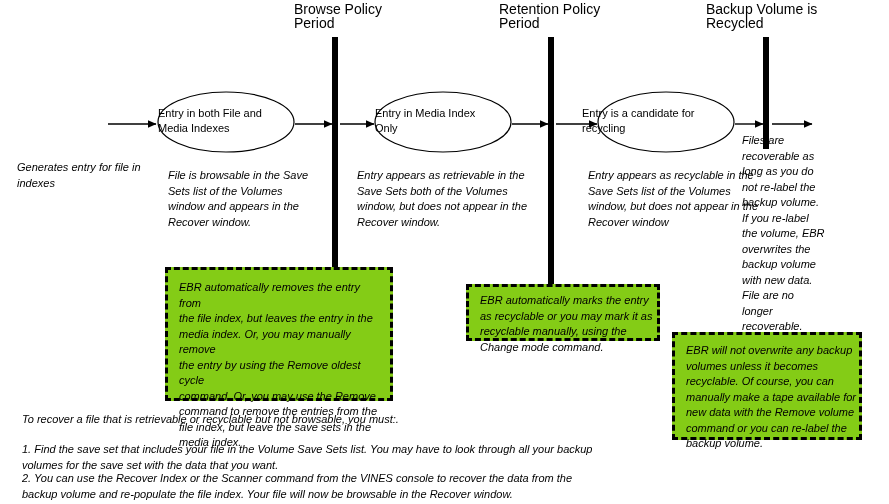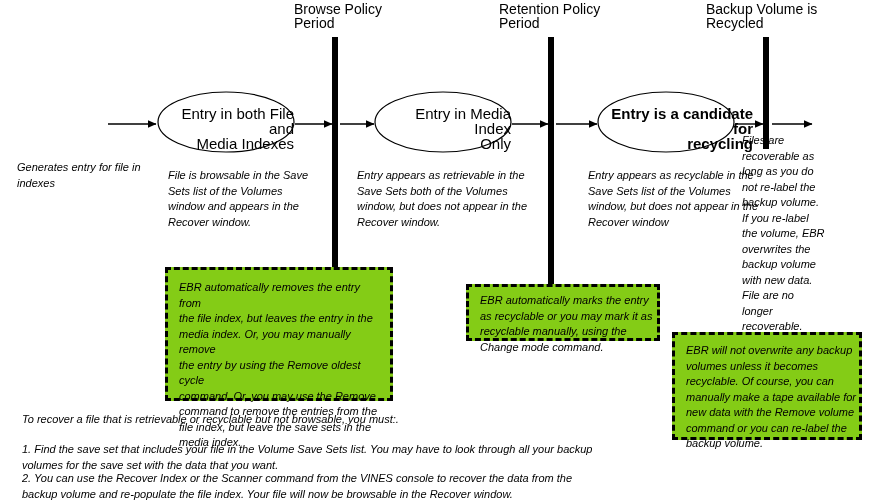--- a/index.html
+++ b/index.html
@@ -30,23 +30,23 @@
     white-space: pre-line;
   }
   
   .milestone-label {
     font-size: 14px;
     line-height: 14px;
     font-style: normal;
   }
   
   .node-label {
-    font-size: 15px;
+    font-size: 11px;
     line-height: 15px;
-    text-align: right;
+    text-align: left;
     font-style: normal;
   }
   
   .annot {
     font-size: 11px;
     line-height: 15.5px;
     font-style: italic;
   }
   .annot-narrow {
     font-size: 11px;
@@ -117,21 +117,21 @@
 
   <div class="txt annot" style="left:17px; top:160px; width:160px;">Generates entry for file in
 indexes</div>
 
   <div class="txt node-label" style="left:158px; top:106px; width:136px;">Entry in both File and
 Media Indexes</div>
 
   <div class="txt node-label" style="left:375px; top:106px; width:136px;">Entry in Media Index
 Only</div>
 
-  <div class="txt node-label" style="left:598px; top:106px; width:155px;font-weight:bold;">Entry is a candidate for
+  <div class="txt node-label" style="left:582px; top:106px; width:155px;">Entry is a candidate for
 recycling</div>
 
   <div class="txt annot" style="left:168px; top:168px; width:168px;">File is browsable in the Save
 Sets list of the Volumes
 window and appears in the
 Recover window.</div>
 
   <div class="txt annot" style="left:357px; top:168px; width:196px;">Entry appears as retrievable in the
 Save Sets both of the Volumes
 window, but does not appear in the

